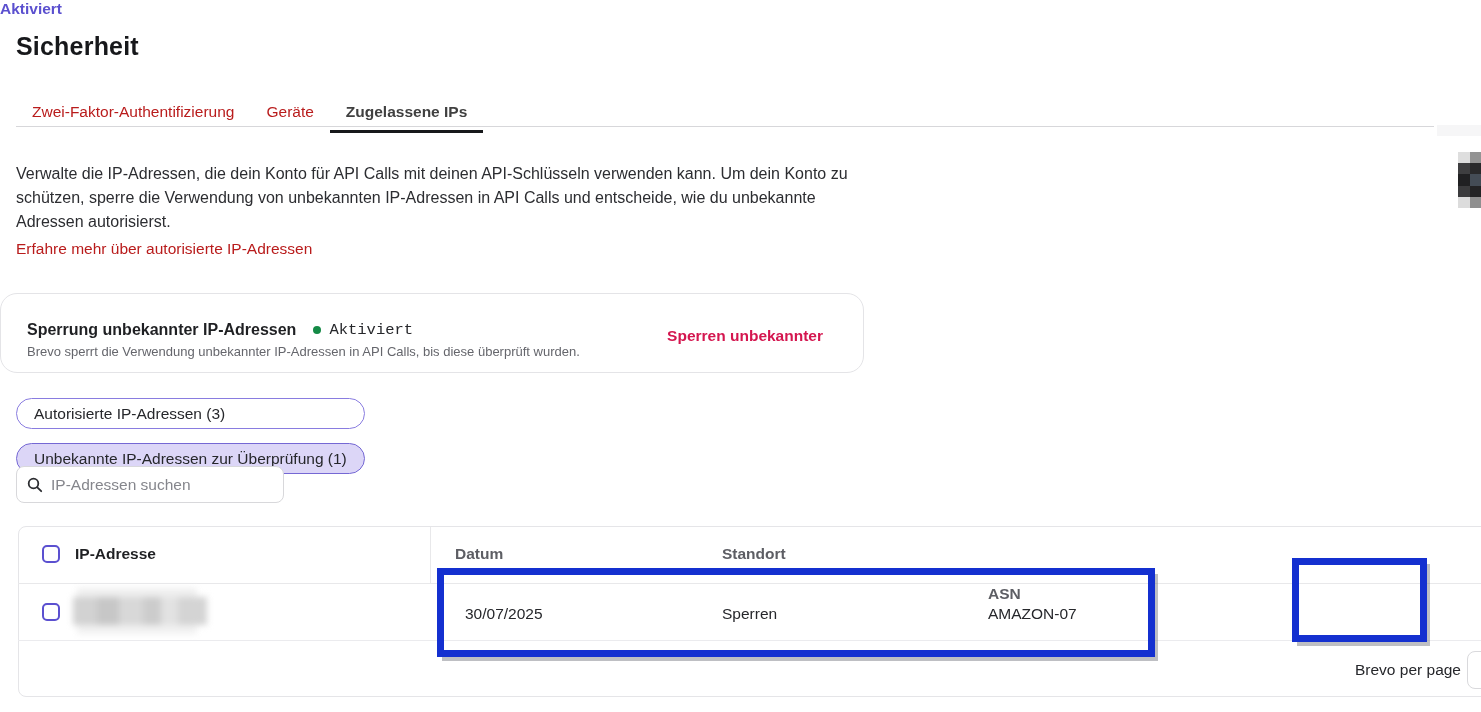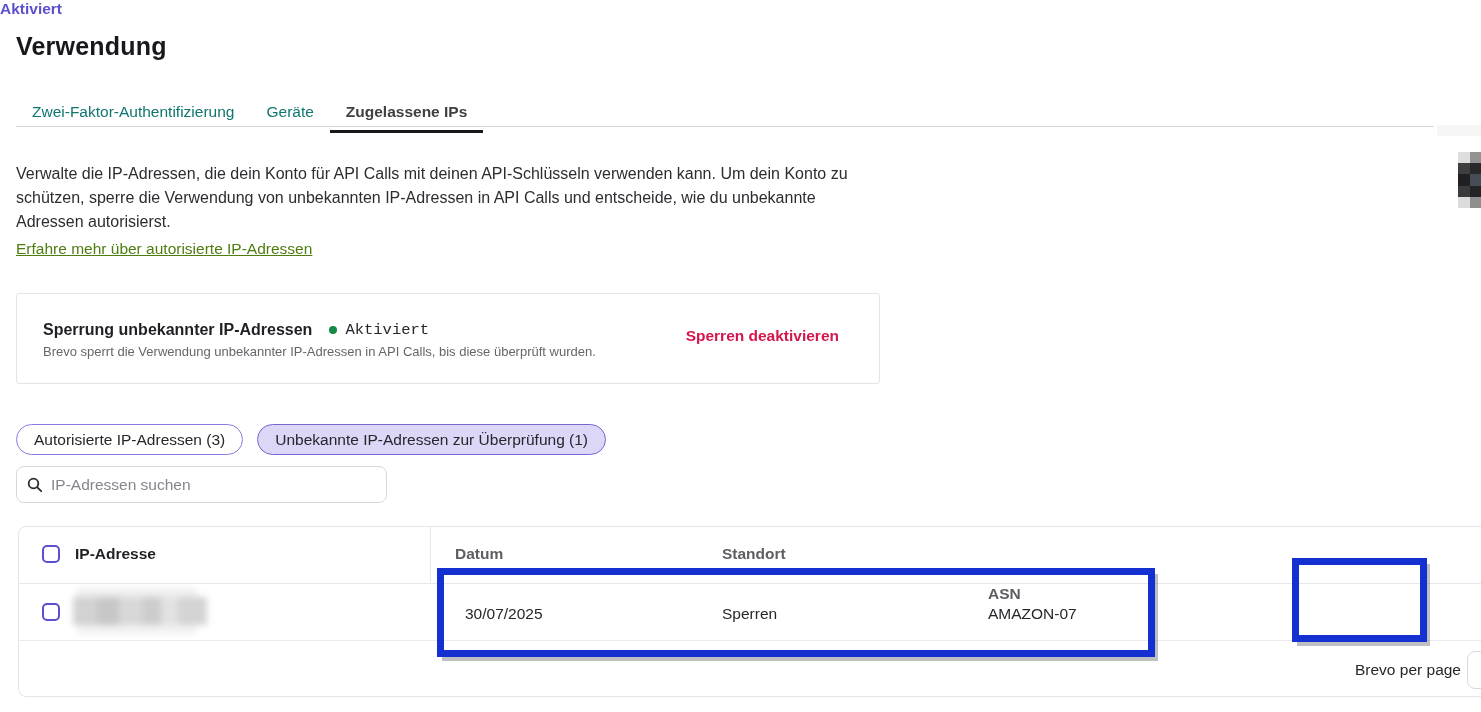--- a/index.html
+++ b/index.html
@@ -5,57 +5,57 @@
   * { margin:0; padding:0; box-sizing:border-box; }
   html,body { width:1481px; height:712px; background:#ffffff; overflow:hidden;
               font-family:"Liberation Sans", sans-serif; color:#26272b; }
   .stage { position:relative; width:1481px; height:712px; }
 
   
   .page-title { position:absolute; left:16px; top:32px; font-size:25px; font-weight:700; color:#17181b; letter-spacing:.2px; }
 
   
   .tabs { position:absolute; left:16px; top:97px; display:flex; }
-  .tab { font-size:15.5px; color:#0f766e; padding:6px 16px 9px; cursor:pointer; white-space:nowrap; }
+  .tab { font-size:15.5px; color:#b91c1c; padding:6px 16px 9px; cursor:pointer; white-space:nowrap; }
   .tab.active { color:#404040; font-weight:700; border-bottom:3px solid #17181b; }
   .tabs-divider { position:absolute; left:16px; top:126px; width:1418px; height:1px; background:#d7d7da; }
   .right-strip { position:absolute; left:1437px; top:125px; width:44px; height:11px; background:#f6f6f7; }
 
   
   .mosaic { position:absolute; left:1458px; top:152px; width:23px; height:56px;
             display:grid; grid-template-columns:12px 11px; grid-auto-rows:11.2px; }
   .mosaic i { display:block; }
   .mosaic i:nth-child(1){background:#dedede}.mosaic i:nth-child(2){background:#939393}
   .mosaic i:nth-child(3){background:#3e3e40}.mosaic i:nth-child(4){background:#29292b}
   .mosaic i:nth-child(5){background:#202022}.mosaic i:nth-child(6){background:#444c56}
   .mosaic i:nth-child(7){background:#3b3b3d}.mosaic i:nth-child(8){background:#232325}
   .mosaic i:nth-child(9){background:#dcdcdc}.mosaic i:nth-child(10){background:#8f8f8f}
 
   
   .intro { position:absolute; left:16px; top:162px; width:866px; font-size:16px; line-height:24px; color:#2c2d31; }
-  .learn-link { position:absolute; left:16px; top:240px; font-size:15.5px; color:#4d7c0f; text-decoration:underline; cursor:pointer; }
+  .learn-link { position:absolute; left:16px; top:240px; font-size:15.5px; color:#b91c1c; cursor:pointer; }
 
   
-  .block-card { position:absolute; left:16px; top:293px; width:864px; height:91px;
-                border:1px solid #e4e4e7; border-radius:3px; background:#fff; }
+  .block-card { position:absolute; left:0; top:293px; width:864px; height:80px;
+                border:1px solid #e4e4e7; border-radius:17px; background:#fff; }
   .block-card .title-row { position:absolute; left:26px; top:27px; display:flex; align-items:center; }
   .block-title { font-size:16px; font-weight:700; color:#1f2023; }
   .status-dot { width:8px; height:8px; border-radius:50%; background:#148a46; margin-left:17px; margin-right:8px; }
   .status-text { font-size:15.5px; color:#26272b;font-family:Liberation Mono, monospace; }
   .block-desc { position:absolute; left:26px; top:50px; font-size:13px; color:#65666c; }
   .block-action { position:absolute; right:40px; top:33px; font-size:15.5px; font-weight:700; color:#d4164f; cursor:pointer; white-space:nowrap; }
 
   
-  .pills { position:absolute; left:16px; top:424px; display:flex; gap:14px; }
+  .pills { position:absolute; left:16px; top:398px; display:flex; gap:14px;flex-direction:column; }
   .pill { height:31px; display:flex; align-items:center; padding:0 17px; border-radius:999px;
           font-size:15.5px; color:#26272b; background:#fff; border:1px solid #897ce0; cursor:pointer; white-space:nowrap; }
   .pill.selected { background:#dcd6f7; border-color:#7568d4; }
 
   
-  .search-box { position:absolute; left:16px; top:466px; width:371px; height:37px;
+  .search-box { position:absolute; left:16px; top:466px; width:268px; height:37px;
                 border:1px solid #d8d8db; border-radius:8px; background:#fff; display:flex; align-items:center; padding:0 10px;justify-content:space-between; }
   .search-box svg { flex:0 0 auto; margin-right:8px; }
   .search-box input { border:none; outline:none; flex:1; font-size:15.5px; color:#26272b;
                       font-family:"Liberation Sans", sans-serif; background:transparent; }
   .search-box input::placeholder { color:#85868c; }
 
   
   .table-card { position:absolute; left:18px; top:526px; width:1490px; height:171px;
                 border:1px solid #e5e5e8; border-radius:8px; background:#fff; }
   .thead-border { position:absolute; left:18px; top:583px; width:1463px; height:1px; background:#e8e8ea; }
@@ -89,21 +89,21 @@
   
   .anno { position:absolute; border:7px solid #1430d0; box-shadow:4px 5px 0 -1px rgba(110,112,122,.45); pointer-events:none; }
   .anno-row { left:437px; top:568px; width:718px; height:89px; }
   .anno-auth { left:1292px; top:558px; width:135px; height:84px; }
 </style>
 </head>
 <body>
 
 <div class="stage">
 
-  <h1 class="page-title">Verwendung</h1>
+  <h1 class="page-title">Sicherheit</h1>
 
   <nav class="tabs">
     <div class="tab">Zwei-Faktor-Authentifizierung</div>
     <div class="tab">Geräte</div>
     <div class="tab active">Zugelassene IPs</div>
   </nav>
   <div class="tabs-divider"></div>
   <div class="right-strip"></div>
 
   <div class="mosaic">
@@ -122,21 +122,21 @@
   <p class="intro">Verwalte die IP-Adressen, die dein Konto für API Calls mit deinen API-Schlüsseln verwenden kann. Um dein Konto zu schützen, sperre die Verwendung von unbekannten IP-Adressen in API Calls und entscheide, wie du unbekannte Adressen autorisierst.</p>
   <a class="learn-link">Erfahre mehr über autorisierte IP-Adressen</a>
 
   <section class="block-card">
     <div class="title-row">
       <span class="block-title">Sperrung unbekannter IP-Adressen</span>
       <span class="status-dot"></span>
       <span class="status-text">Aktiviert</span>
     </div>
     <div class="block-desc">Brevo sperrt die Verwendung unbekannter IP-Adressen in API Calls, bis diese überprüft wurden.</div>
-    <div class="block-action">Sperren deaktivieren</div>
+    <div class="block-action">Sperren unbekannter</div>
   </section>
 
   <div class="pills">
     <div class="pill">Autorisierte IP-Adressen (3)</div>
     <div class="pill selected">Unbekannte IP-Adressen zur Überprüfung (1)</div>
   </div>
 
   <div class="search-box">
     <svg width="16" height="16" viewBox="0 0 16 16">
       <circle cx="6.5" cy="6.5" r="4.8" fill="none" stroke="#2c2d31" stroke-width="1.8"></circle>

